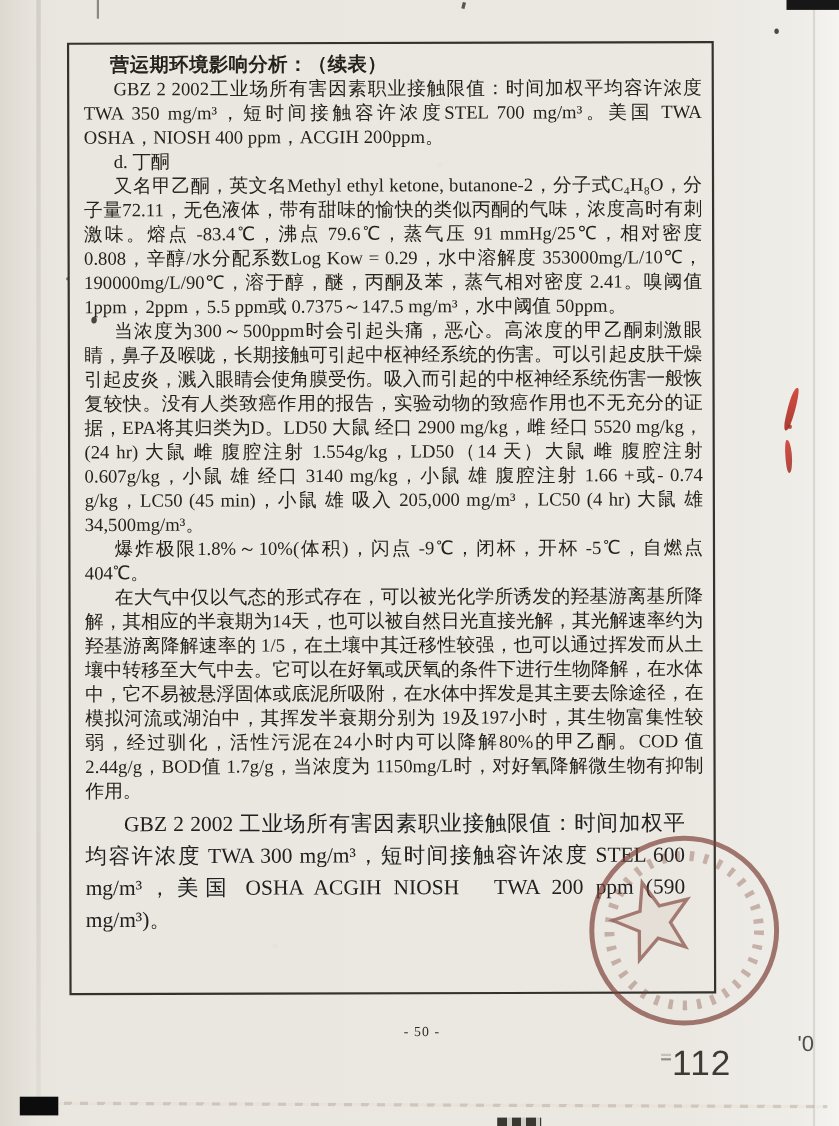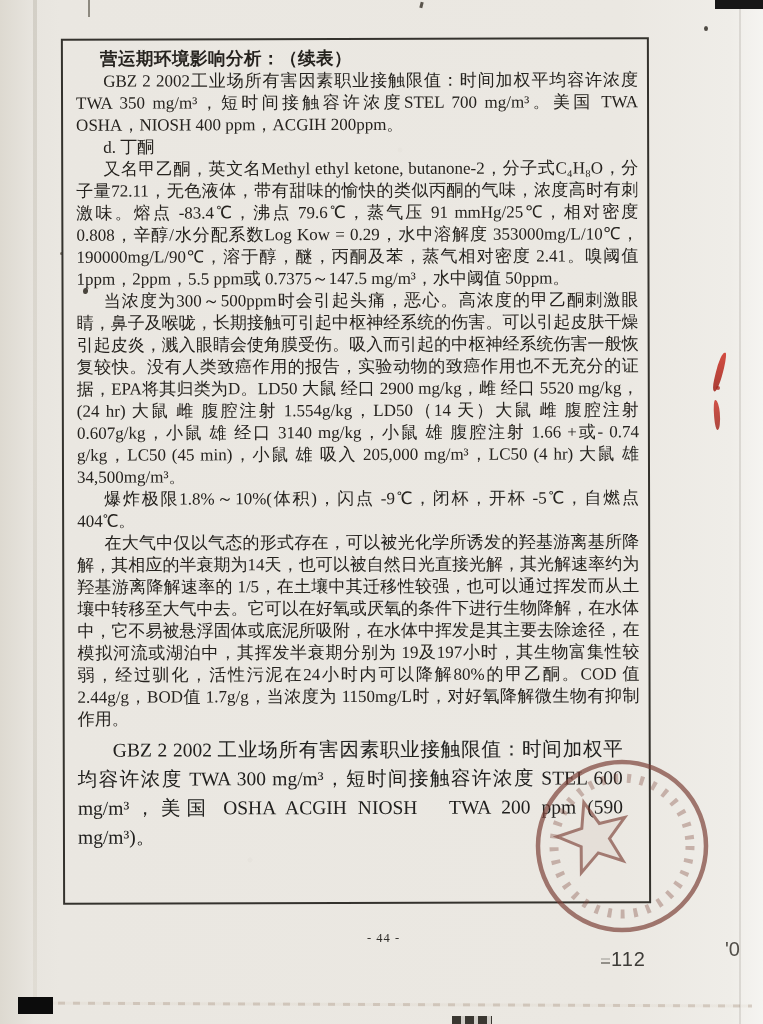--- a/index.html
+++ b/index.html
@@ -50,21 +50,21 @@
     font-size:19.5px;line-height:29px;width:545px;color:#21201e;
     font-family:"Liberation Serif", serif;
   }
   .footer-page-num{
     position:absolute;left:367px;top:931px;
     font-size:12.5px;letter-spacing:1px;color:#2f2d29;
     font-family:"Liberation Serif", serif;
   }
   .sheet-num{
     position:absolute;left:611px;top:948px;
-    font-size:20px;color:#3d3b37;letter-spacing:1px;
+    font-size:32px;color:#3d3b37;letter-spacing:1px;
     font-family:"Liberation Sans", sans-serif;
   }
   .sheet-num-prefix{
     position:absolute;left:601px;top:962px;width:9px;height:2px;
     background:#6d6a63;opacity:.7;box-shadow:0 -4px 0 rgba(109,106,99,.45);
   }
   .edge-mark{
     position:absolute;left:725px;top:938px;
     font-size:20px;color:#514e48;
     font-family:"Liberation Sans", sans-serif;
@@ -138,21 +138,21 @@
   <div class="stamp-wrap">
     <svg width="180" height="180" viewBox="0 0 180 180">
       <circle cx="90" cy="90" r="84" fill="none" stroke="#7d4238" stroke-width="4.5" opacity="0.85"></circle>
       <circle cx="90" cy="90" r="68" fill="none" stroke="#7d4238" stroke-width="9" stroke-dasharray="4 9" opacity="0.42"></circle>
       <g transform="translate(62,82) rotate(-16)">
         <path d="M0,-37 L9.1,-12.5 L35.2,-11.4 L14.7,4.8 L21.7,29.9 L0,15.5 L-21.7,29.9 L-14.7,4.8 L-35.2,-11.4 L-9.1,-12.5 Z" fill="rgba(125,66,56,0.08)" stroke="#7d4238" stroke-width="3" opacity="0.8"></path>
       </g>
     </svg>
   </div>
 
-  <div class="footer-page-num">- 44 -</div>
+  <div class="footer-page-num">- 50 -</div>
   <div class="sheet-num-prefix"></div>
   <div class="sheet-num">112</div>
   <div class="edge-mark">'0</div>
 
   <div class="bottom-noise"></div>
   <div class="bottom-left-block"></div>
   <div class="bottom-glyphs"></div>
 
 </div>
 

